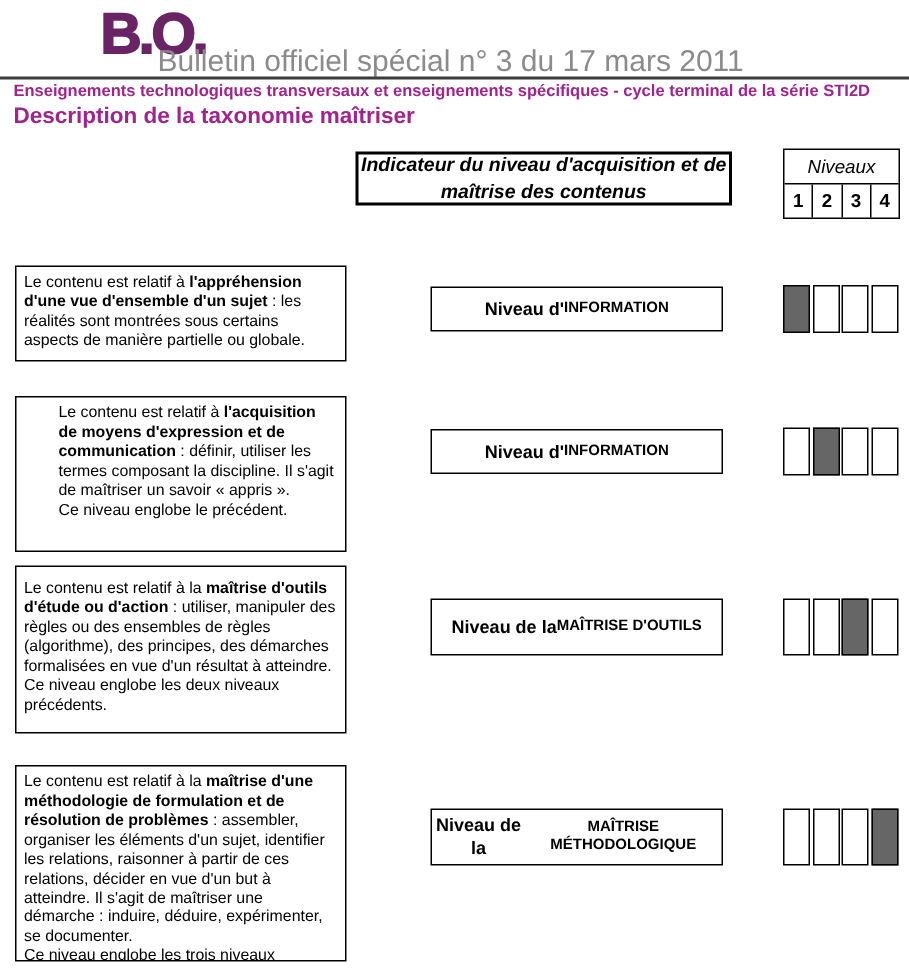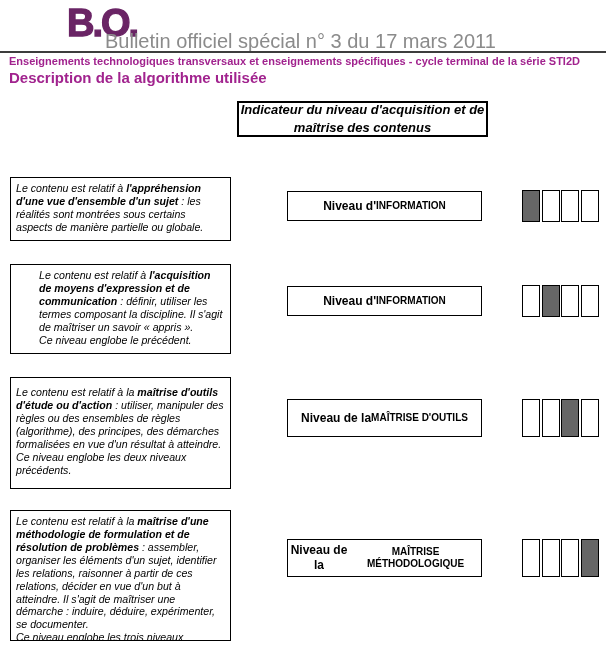--- a/index.html
+++ b/index.html
@@ -72,23 +72,23 @@
   .niveaux-numbers .num:first-child { border-left: none; }
 
   
   .desc-box {
     position: absolute; left: 10px; width: 221px;
     border: 1.2px solid #000;
     padding: 4px 5px;
     font-size: 10.6px; line-height: 1.22;
     overflow: hidden;
   }
-  .desc-box p { white-space: pre-line; font-style: italic; }
+  .desc-box p { white-space: pre-line; }
   .desc-0 { top: 177px; height: 64px; }
-  .desc-1 { top: 264px; height: 90px; padding-left: 28px; }
+  .desc-1 { top: 264px; height: 104px; padding-left: 28px; }
   .desc-2 { top: 377px; height: 112px; padding-top: 8px; }
   .desc-3 { top: 510px; height: 131px; }
 
   
   .level-box {
     position: absolute; left: 287px; width: 195px;
     border: 1.5px solid #000;
     display: flex; align-items: center; justify-content: center;
     font-weight: bold; font-size: 12px; text-align: center; line-height: 1.25;
   }
@@ -115,25 +115,34 @@
 </style>
 </head>
 <body>
 
 <div class="page">
 
   <div class="bo-logo">B.O.</div>
   <div class="bulletin-title">Bulletin officiel spécial n° 3 du 17 mars 2011</div>
   <div class="top-rule"></div>
   <div class="subject-line">Enseignements technologiques transversaux et enseignements spécifiques - cycle terminal de la série STI2D</div>
-  <h1 class="page-title">Description de la algorithme utilisée</h1>
+  <h1 class="page-title">Description de la taxonomie maîtriser</h1>
 
   <div class="indicator-box">Indicateur du niveau d'acquisition et de
 maîtrise des contenus</div>
 
+  <div class="niveaux-box">
+    <div class="niveaux-title">Niveaux</div>
+    <div class="niveaux-numbers">
+      <div class="num">1</div>
+      <div class="num">2</div>
+      <div class="num">3</div>
+      <div class="num">4</div>
+    </div>
+  </div>
 
   <div class="desc-box desc-0">
     <p>Le contenu est relatif à <strong>l'appréhension d'une vue d'ensemble d'un sujet</strong> : les réalités sont montrées sous certains aspects de manière partielle ou globale.</p>
   </div>
   <div class="level-box lvlbox-0">
     <span class="lvl-prefix">Niveau d'</span>
       <span class="lvl-caps">INFORMATION</span>
   </div>
   <div class="level-grid grid-0">
     <div class="cell filled"></div>

